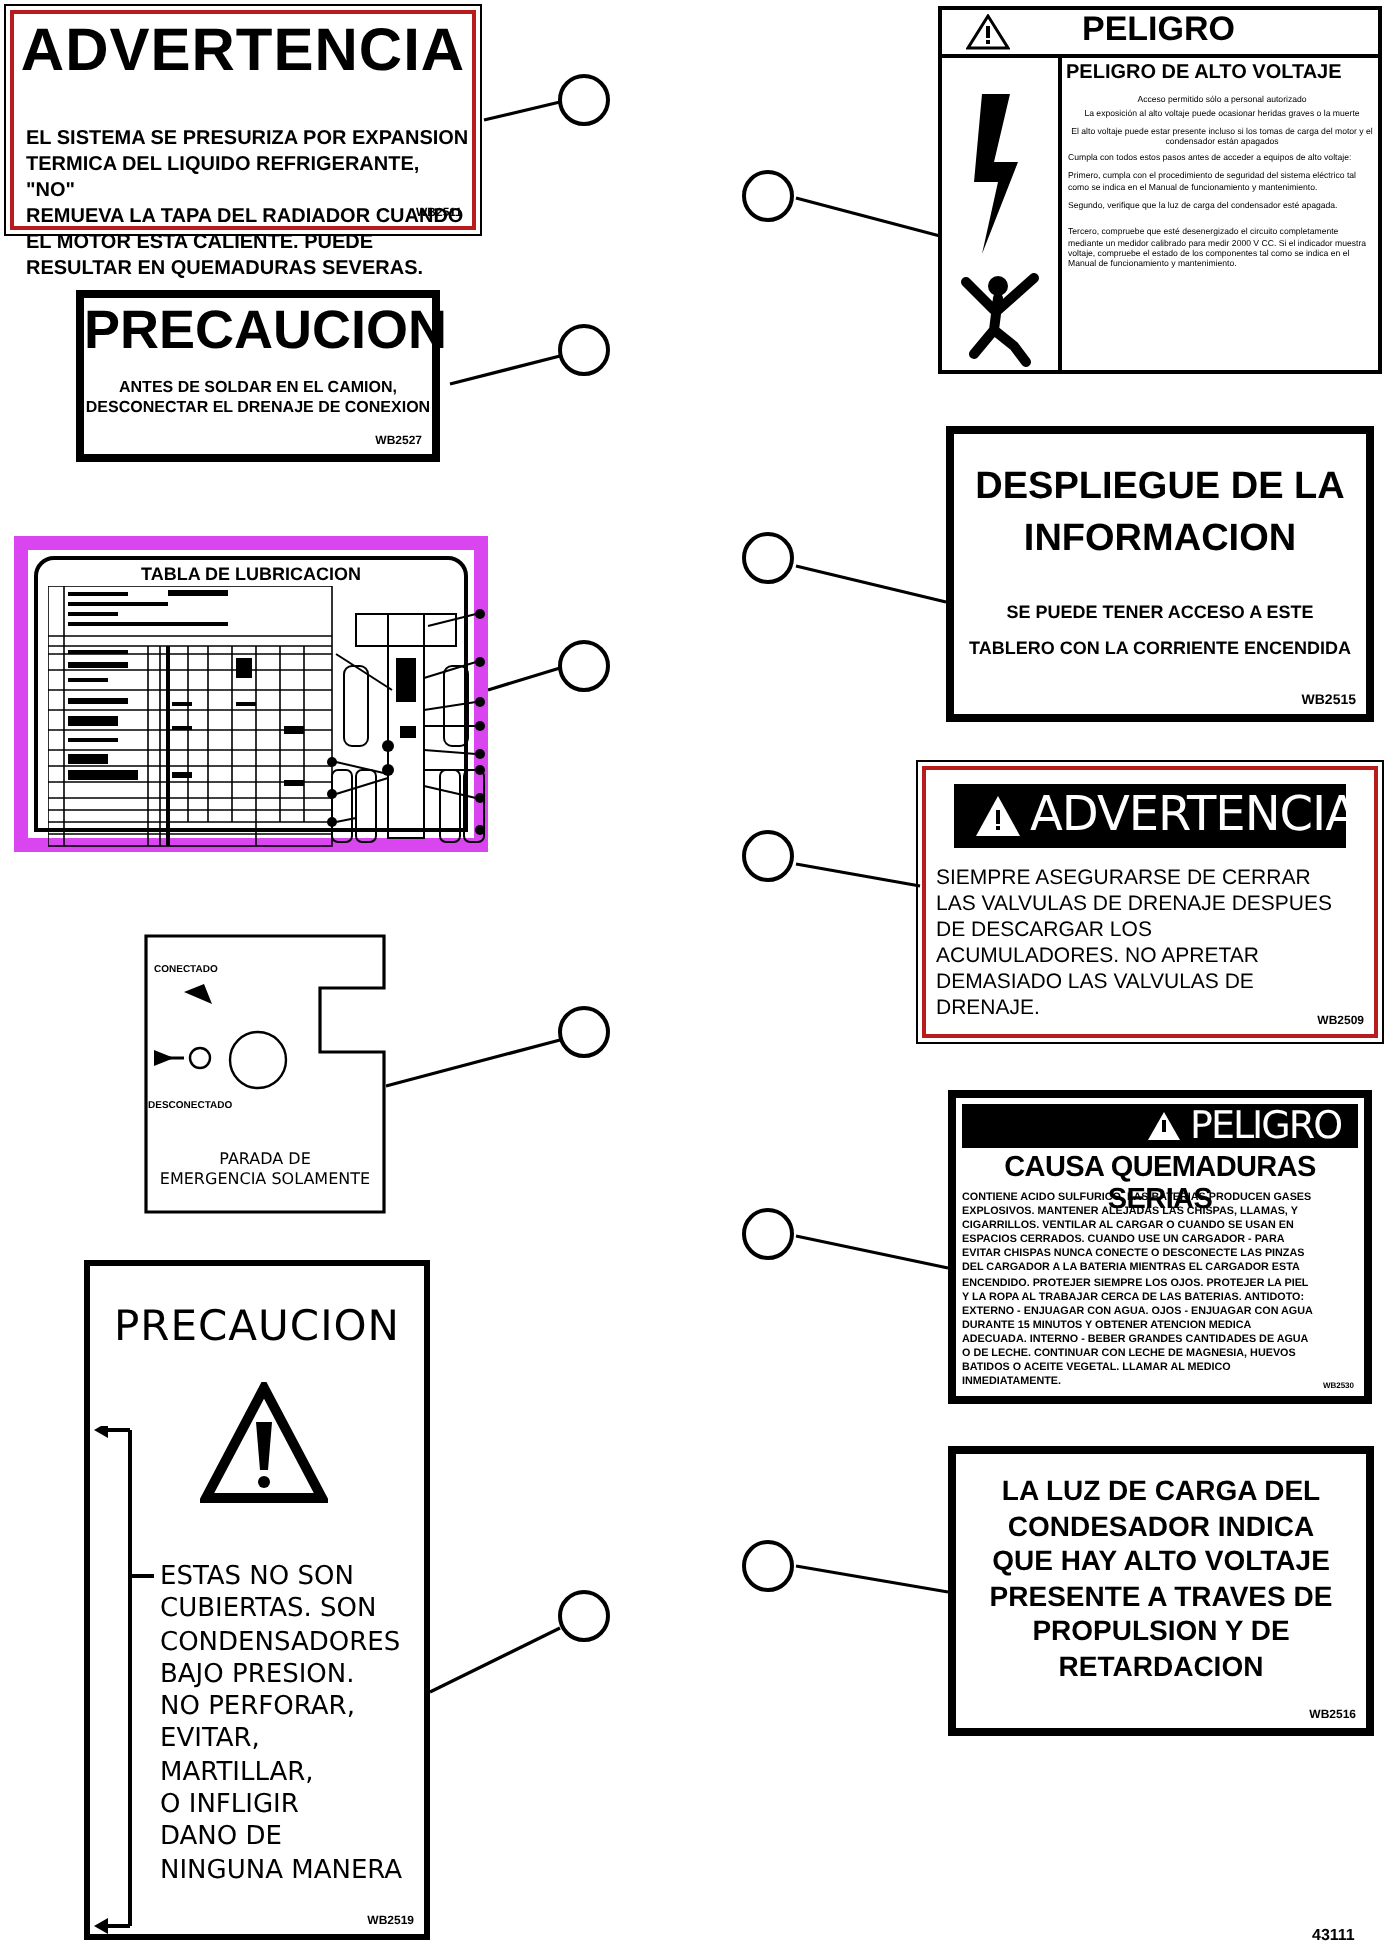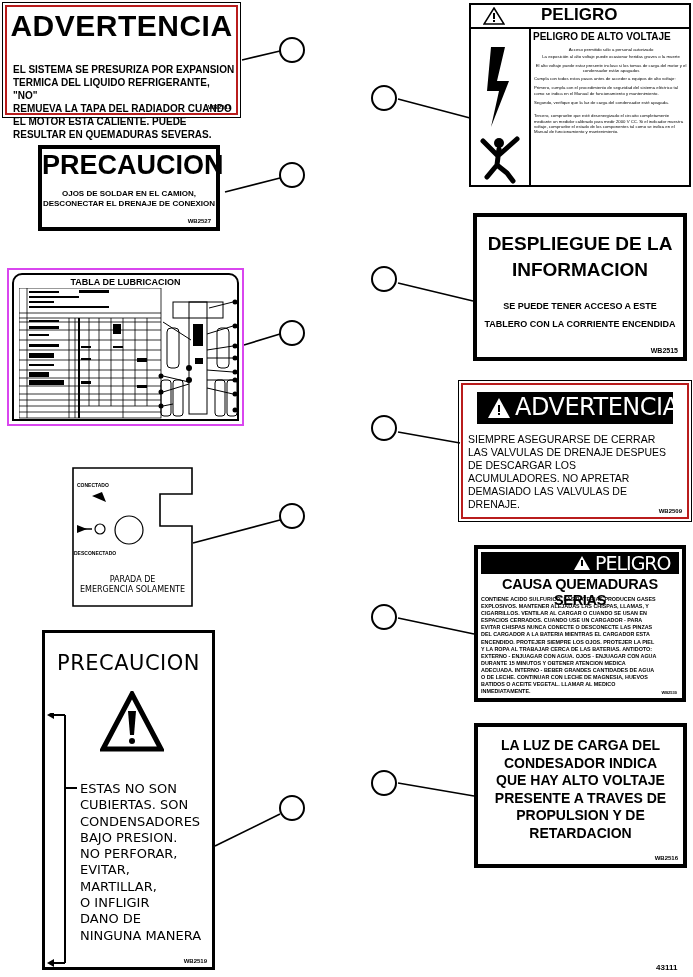--- a/index.html
+++ b/index.html
@@ -52,27 +52,27 @@
     <div>REMUEVA LA TAPA DEL RADIADOR CUANDO</div>
     <div>EL MOTOR ESTA CALIENTE. PUEDE</div>
     <div>RESULTAR EN QUEMADURAS SEVERAS.</div>
   </div>
   <div class="code">WB2511</div>
 </div>
 
 <div class="decal thick" style="left:38px;top:145px;width:182px;height:86px;">
   <div class="ttl b" style="top:1px;font-size:27px;">PRECAUCION</div>
   <div class="abs b center" style="left:0;right:0;top:40px;font-size:8px;line-height:10px;">
-    <div>OJOS DE SOLDAR EN EL CAMION,</div>
+    <div>ANTES DE SOLDAR EN EL CAMION,</div>
     <div>DESCONECTAR EL DRENAJE DE CONEXION</div>
   </div>
   <div class="code">WB2527</div>
 </div>
 
-<div class="decal" style="left:7px;top:268px;width:237px;height:158px;border:2px solid #d946ef;">
+<div class="decal" style="left:7px;top:268px;width:237px;height:158px;border:7px solid #d946ef;">
   <div class="abs" style="left:3px;top:3px;right:3px;bottom:3px;border:2px solid #000;border-radius:10px 10px 0 0;"></div>
   <div class="ttl b" style="top:7px;font-size:9px;">TABLA DE LUBRICACION</div>
   <svg class="abs" style="left:10px;top:18px;" width="222" height="136">
     <g stroke="#000" stroke-width="0.8" fill="none">
       <rect x="0" y="0" width="142" height="130"></rect>
       <line x1="0" y1="25" x2="142" y2="25"></line>
       <line x1="0" y1="30" x2="142" y2="30"></line>
       <line x1="0" y1="34" x2="142" y2="34"></line>
       <line x1="0" y1="42" x2="142" y2="42"></line>
       <line x1="0" y1="52" x2="142" y2="52"></line>

